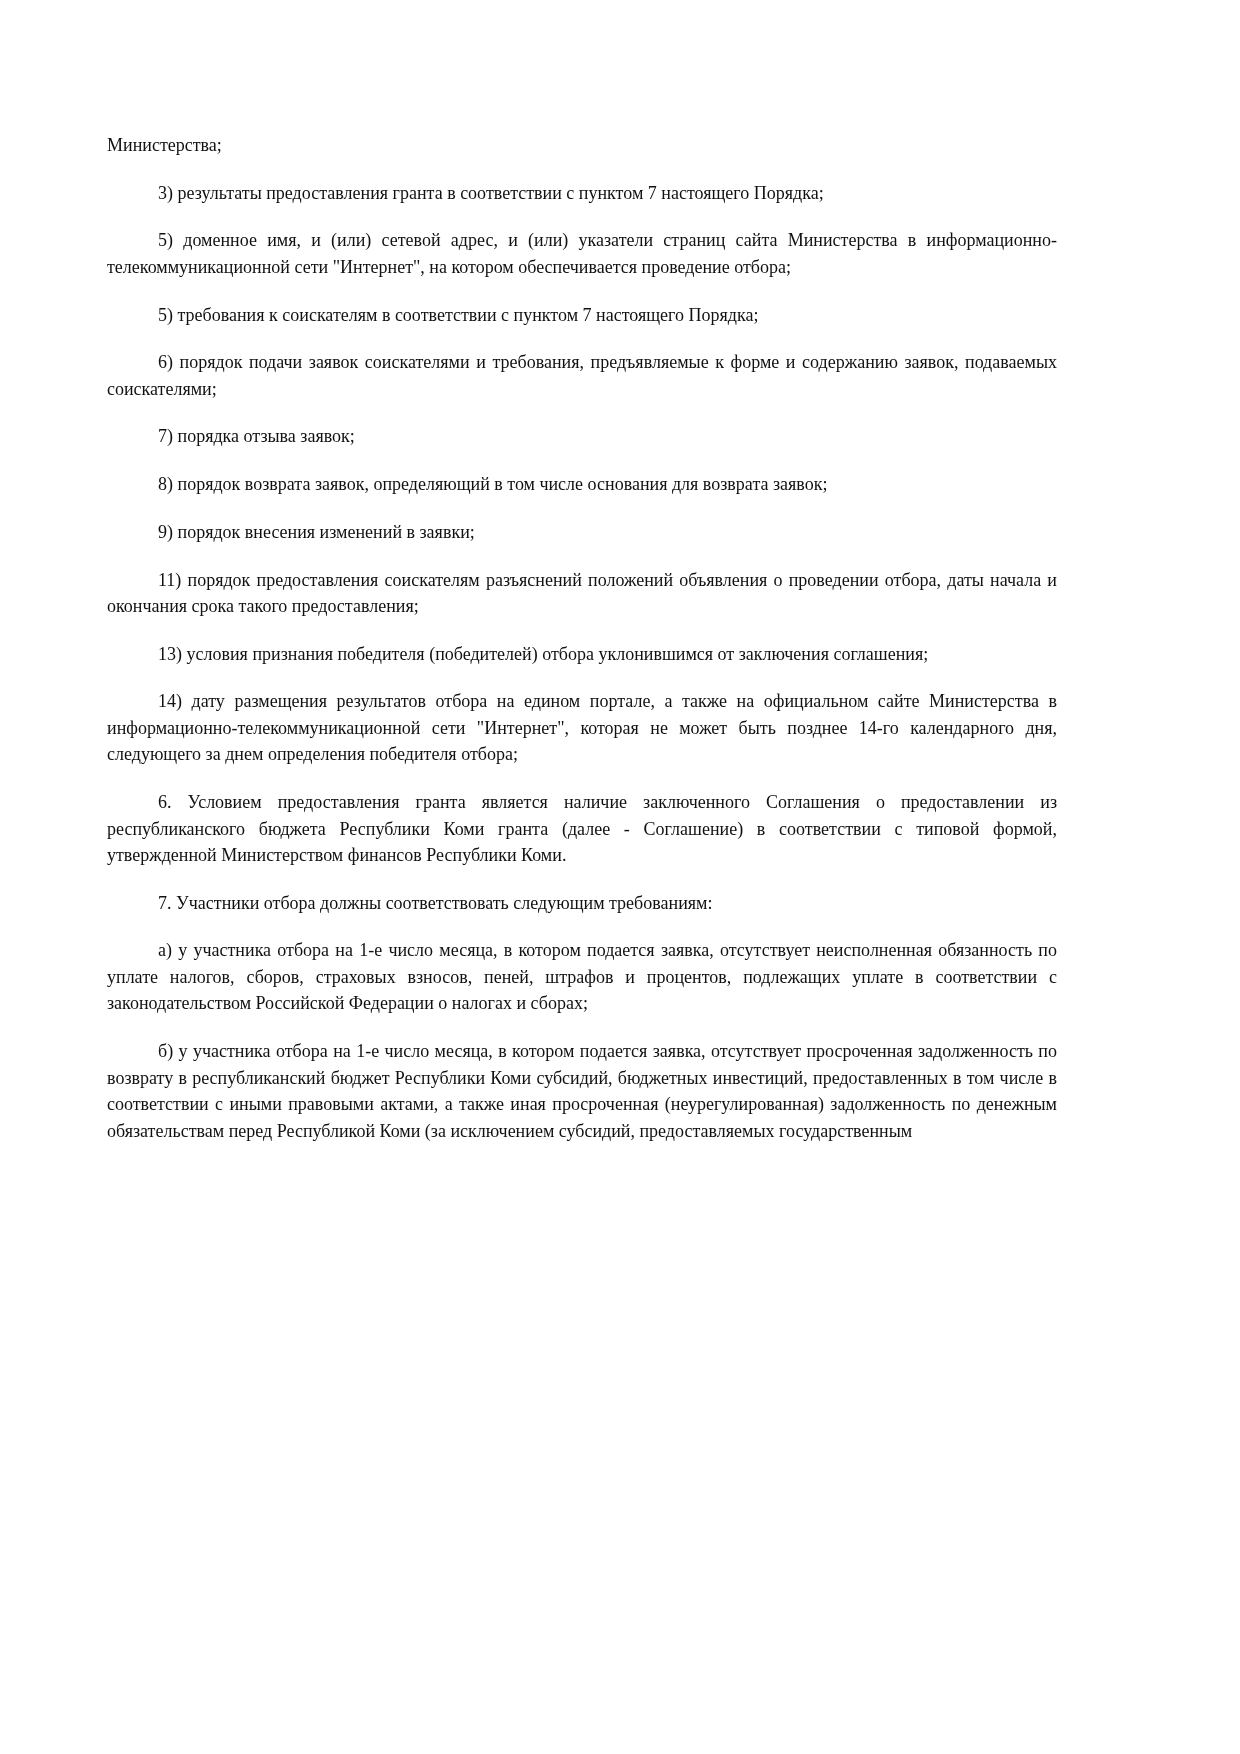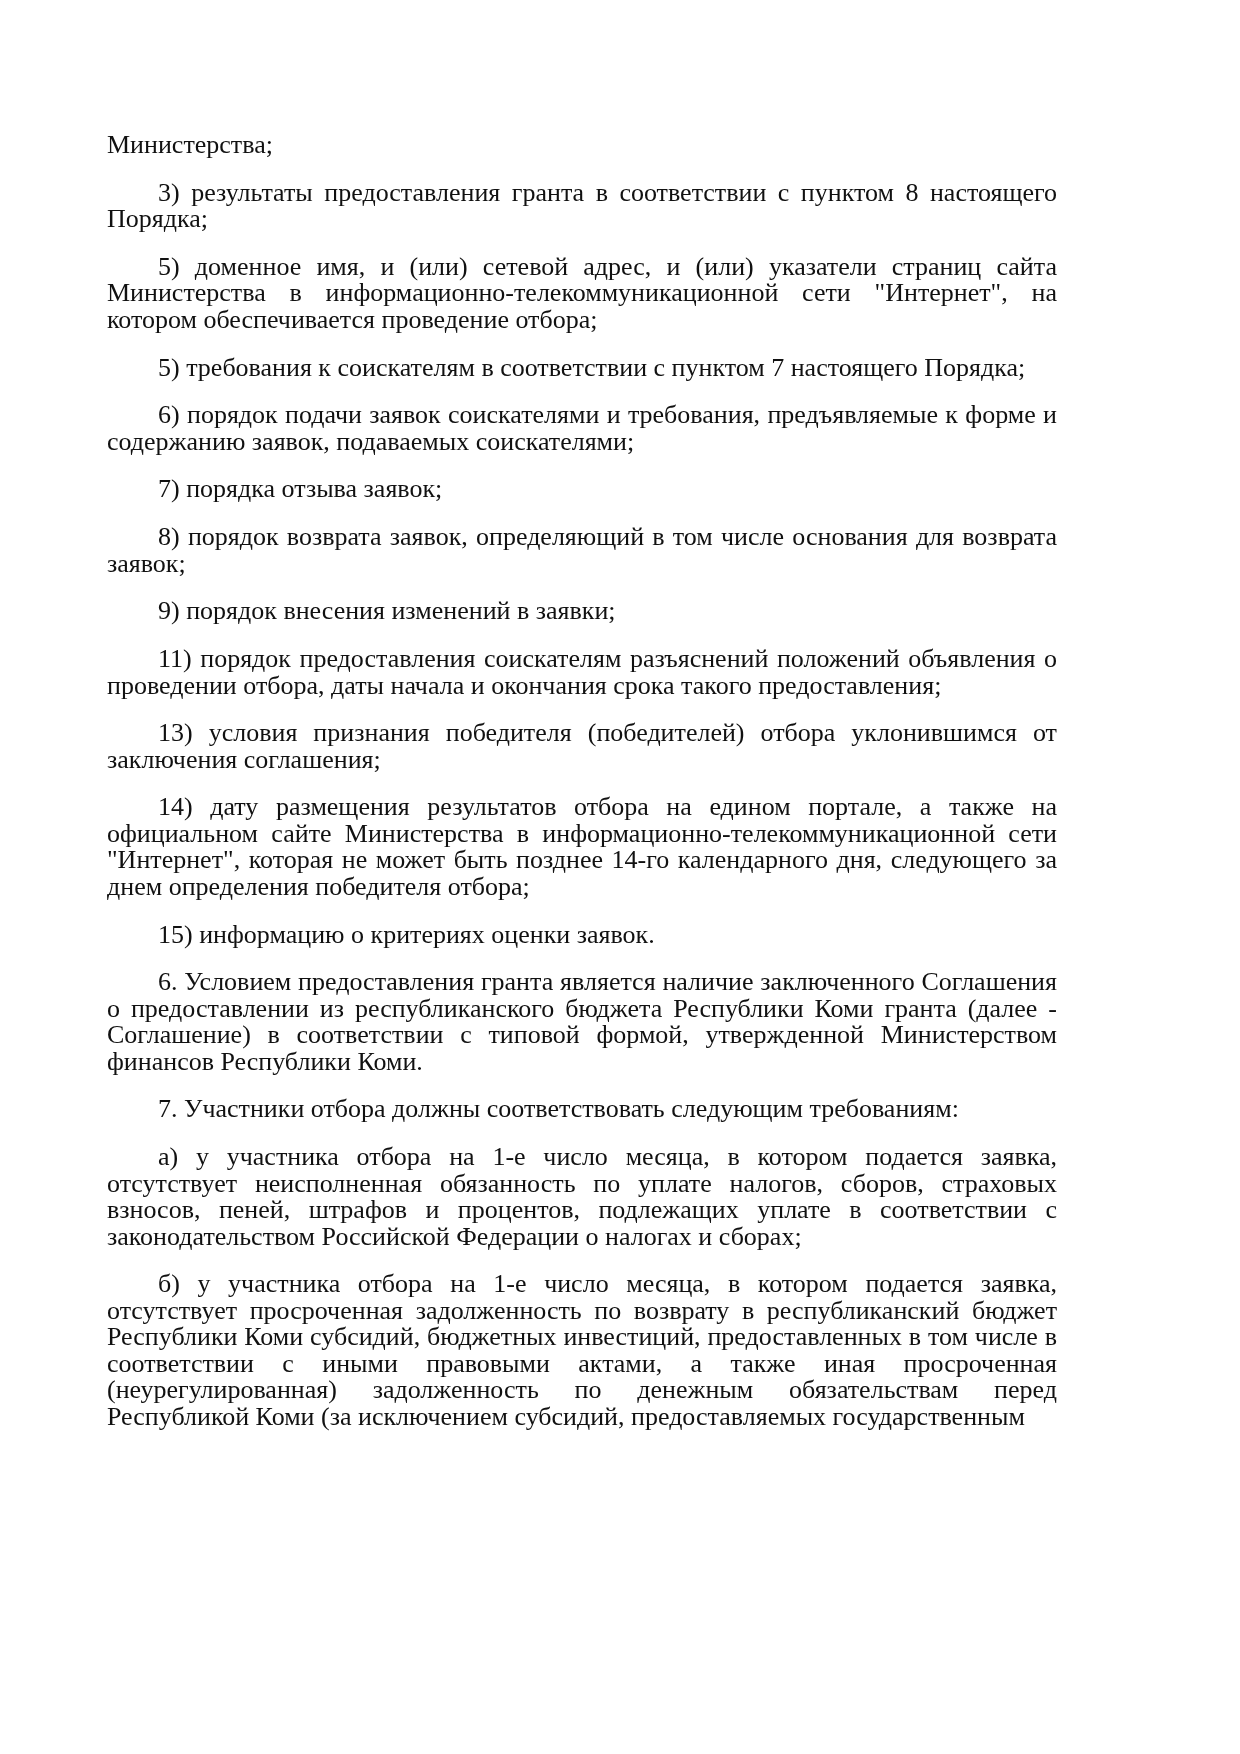--- a/index.html
+++ b/index.html
@@ -3,45 +3,44 @@
 <meta charset="utf-8">
 <style>
   html, body { margin: 0; padding: 0; background: #ffffff; }
   body { width: 1240px; height: 1754px; position: relative; overflow: hidden; }
   .page {
     position: absolute;
     left: 107px;
     top: 132px;
     width: 950px;
     font-family: "Liberation Serif", "DejaVu Serif", serif;
-    font-size: 26px;
+    font-size: 18px;
     line-height: 26.5px;
     color: #111111;
   }
   .p {
     margin: 0 0 21.2px 0;
     text-align: justify;
     text-indent: 51px;
   }
   .p.noindent { text-indent: 0; }
   .p.last { margin-bottom: 0; }
 </style>
 </head>
 <body>
 
 <div class="page">
   <p class="p noindent">Министерства;</p>
-  <p class="p">3) результаты предоставления гранта в соответствии с пунктом 8 настоящего Порядка;</p>
+  <p class="p">3) результаты предоставления гранта в соответствии с пунктом 7 настоящего Порядка;</p>
   <p class="p">5) доменное имя, и (или) сетевой адрес, и (или) указатели страниц сайта Министерства в информационно-телекоммуникационной сети "Интернет", на котором обеспечивается проведение отбора;</p>
   <p class="p">5) требования к соискателям в соответствии с пунктом 7 настоящего Порядка;</p>
   <p class="p">6) порядок подачи заявок соискателями и требования, предъявляемые к форме и содержанию заявок, подаваемых соискателями;</p>
   <p class="p">7) порядка отзыва заявок;</p>
   <p class="p">8) порядок возврата заявок, определяющий в том числе основания для возврата заявок;</p>
   <p class="p">9) порядок внесения изменений в заявки;</p>
   <p class="p">11) порядок предоставления соискателям разъяснений положений объявления о проведении отбора, даты начала и окончания срока такого предоставления;</p>
   <p class="p">13) условия признания победителя (победителей) отбора уклонившимся от заключения соглашения;</p>
   <p class="p">14) дату размещения результатов отбора на едином портале, а также на официальном сайте Министерства в информационно-телекоммуникационной сети "Интернет", которая не может быть позднее 14-го календарного дня, следующего за днем определения победителя отбора;</p>
-  <p class="p">15) информацию о критериях оценки заявок.</p>
   <p class="p">6. Условием предоставления гранта является наличие заключенного Соглашения о предоставлении из республиканского бюджета Республики Коми гранта (далее - Соглашение) в соответствии с типовой формой, утвержденной Министерством финансов Республики Коми.</p>
   <p class="p">7. Участники отбора должны соответствовать следующим требованиям:</p>
   <p class="p">а) у участника отбора на 1-е число месяца, в котором подается заявка, отсутствует неисполненная обязанность по уплате налогов, сборов, страховых взносов, пеней, штрафов и процентов, подлежащих уплате в соответствии с законодательством Российской Федерации о налогах и сборах;</p>
   <p class="p last">б) у участника отбора на 1-е число месяца, в котором подается заявка, отсутствует просроченная задолженность по возврату в республиканский бюджет Республики Коми субсидий, бюджетных инвестиций, предоставленных в том числе в соответствии с иными правовыми актами, а также иная просроченная (неурегулированная) задолженность по денежным обязательствам перед Республикой Коми (за исключением субсидий, предоставляемых государственным</p>
 </div>
 
 </body></html>

